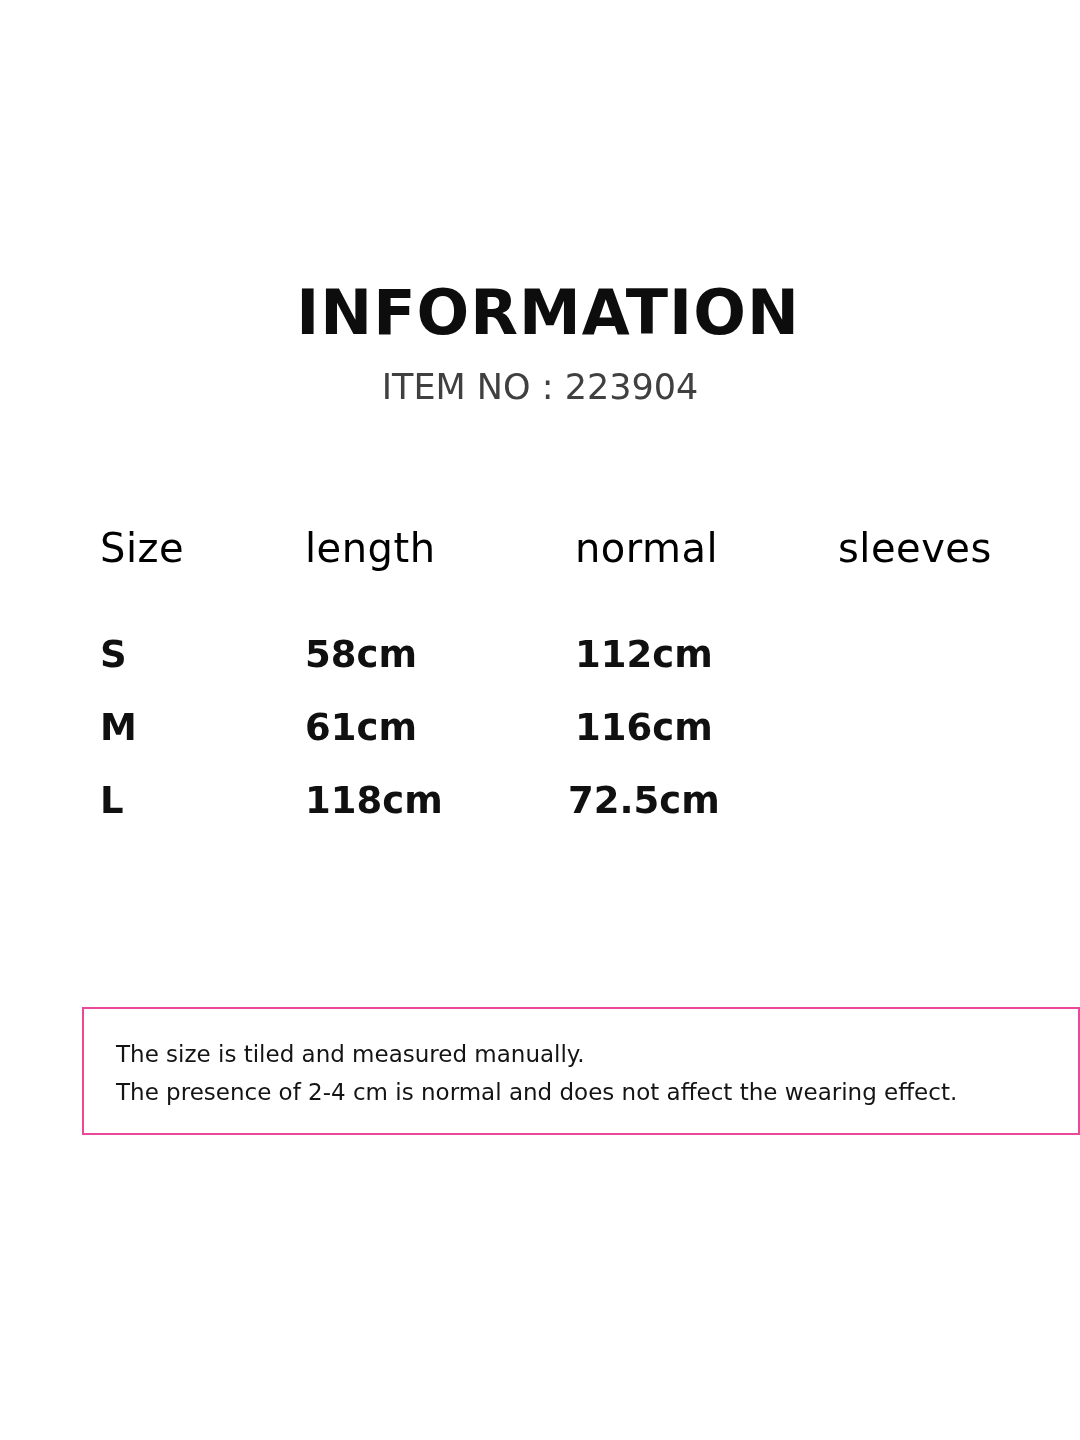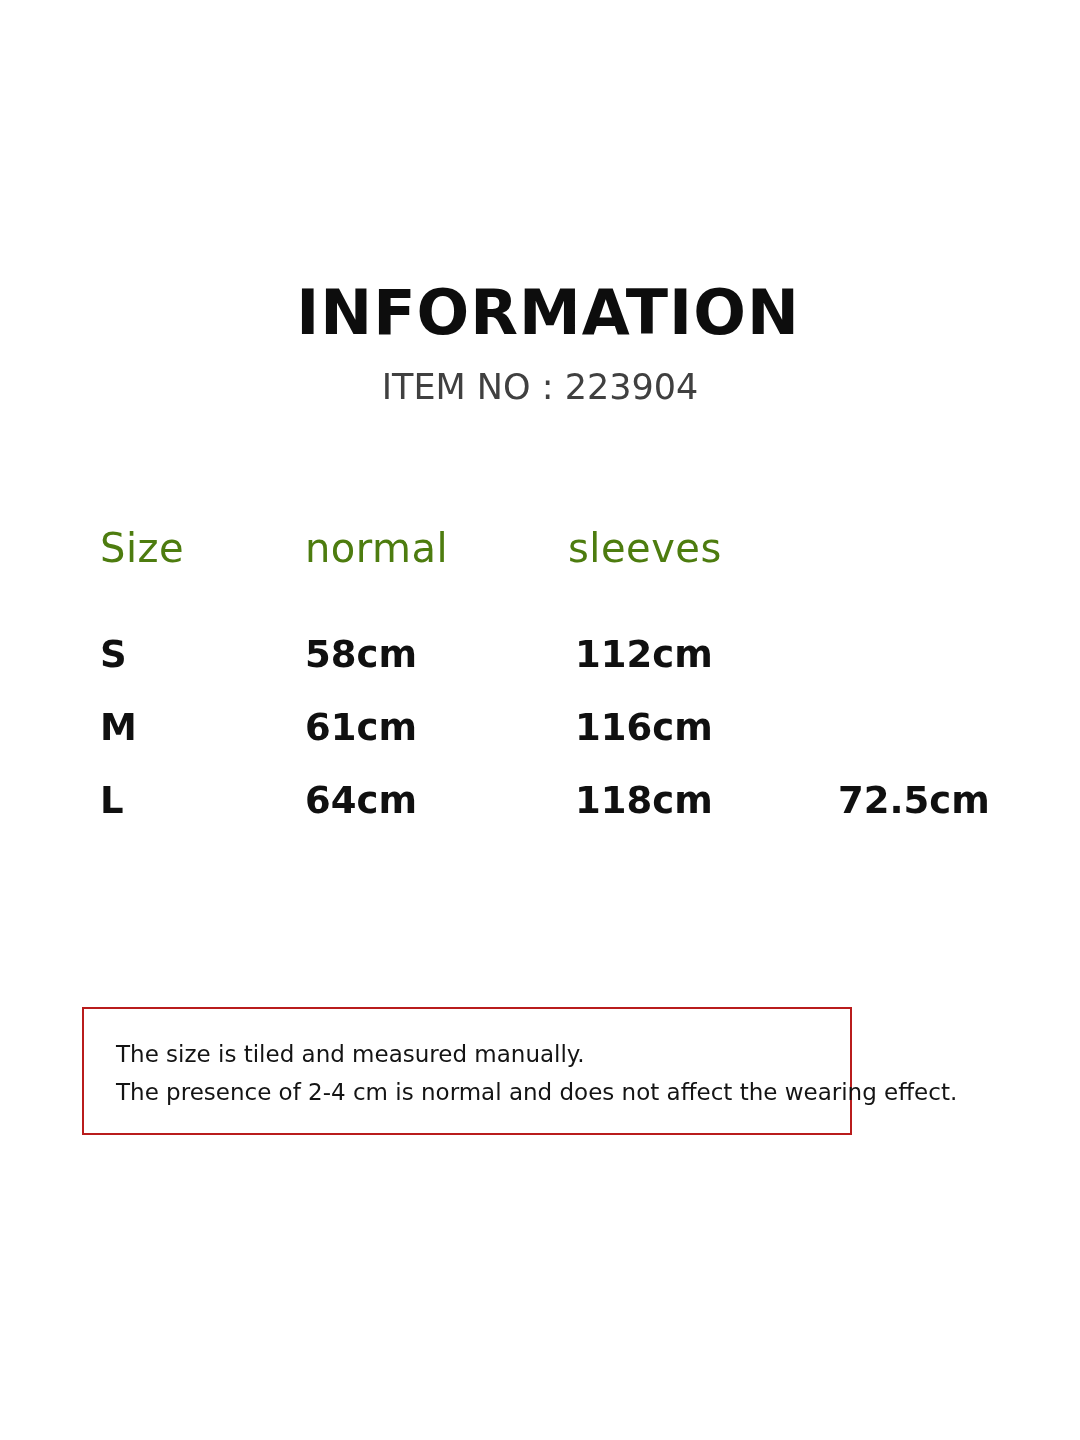--- a/index.html
+++ b/index.html
@@ -73,37 +73,37 @@
     box-sizing: border-box;
   }
   .col-size    { width: 205px; }
   .col-length  { width: 270px; }
   .col-chest   { width: 263px; }
   .col-sleeves { width: 172px; }
 
   .header .col {
     font-size: 40px;
     font-weight: normal;
-    color: #4d7c0f;
+    color: #000000;
     letter-spacing: 0.5px;
   }
 
   .body .col {
     font-size: 37px;
     font-weight: bold;
     color: #101010;
   }
 
   .note-box {
     position: absolute;
     left: 82px;
     top: 1007px;
-    width: 770px;
+    width: 998px;
     height: 128px;
-    border: 2px solid #b91c1c;
+    border: 2px solid #ec4899;
     box-sizing: border-box;
     padding: 26px 32px 0 32px;
   }
 
   .note-line {
     font-size: 23px;
     line-height: 38px;
     color: #141414;
     white-space: nowrap;
   }
@@ -114,39 +114,39 @@
 <div class="page">
 
   <div class="title">INFORMATION</div>
 
   <div class="subtitle">ITEM NO : 223904</div>
 
   <div class="table">
 
     <div class="row header">
       <div class="col col-size">Size</div>
+      <div class="col col-length">length</div>
       <div class="col col-chest">normal</div>
       <div class="col col-sleeves">sleeves</div>
     </div>
 
     <div class="row body">
       <div class="col col-size">S</div>
       <div class="col col-length">58cm</div>
       <div class="col col-chest">112cm</div>
     </div>
 
     <div class="row body">
       <div class="col col-size">M</div>
       <div class="col col-length">61cm</div>
       <div class="col col-chest">116cm</div>
     </div>
 
     <div class="row body">
       <div class="col col-size">L</div>
-      <div class="col col-length">64cm</div>
       <div class="col col-chest">118cm</div>
       <div class="col col-sleeves">72.5cm</div>
     </div>
 
   </div>
 
   <div class="note-box">
     <div class="note-line">The size is tiled and measured manually.</div>
     <div class="note-line">The presence of 2-4 cm is normal and does not affect the wearing effect.</div>
   </div>

